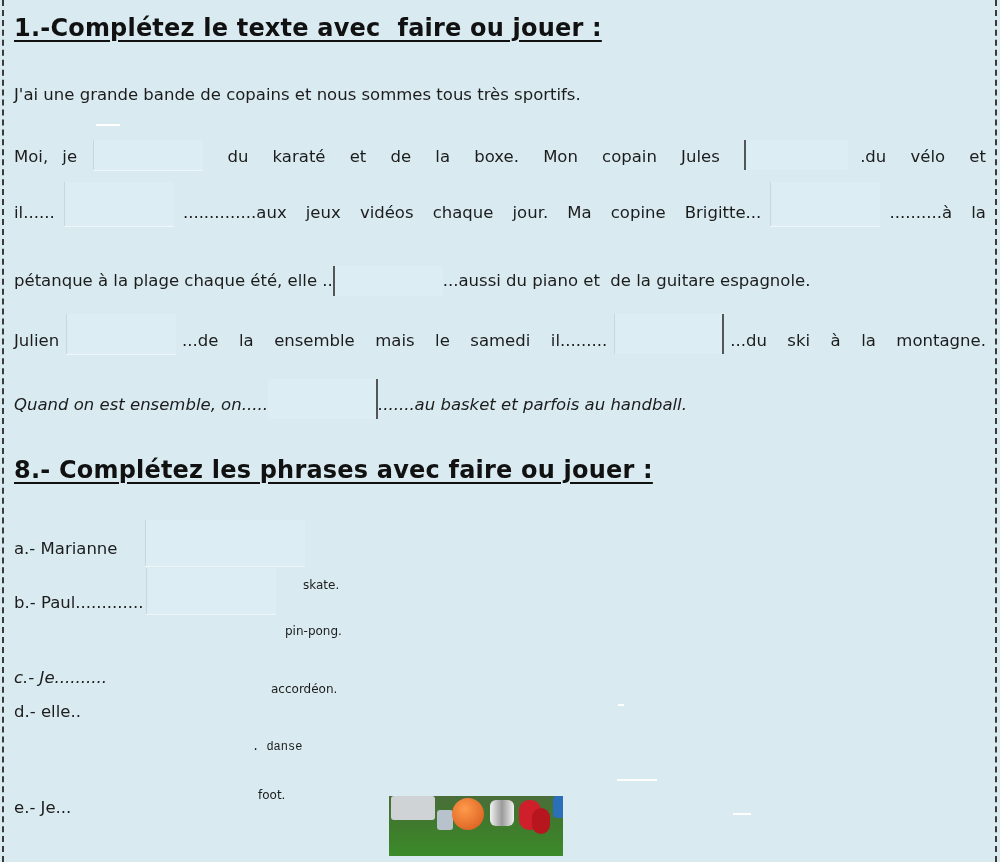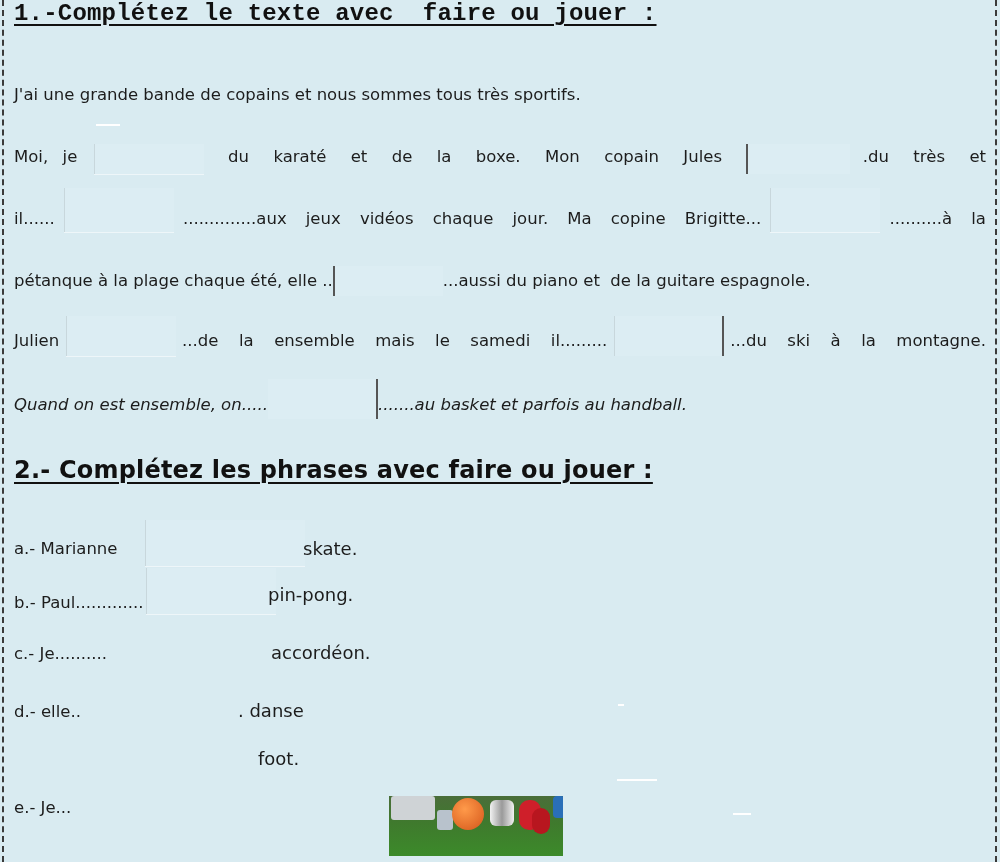--- a/index.html
+++ b/index.html
@@ -20,33 +20,33 @@
     position: absolute; left: 14px;
     font-size: 24px; font-weight: bold; color: #111;
     text-decoration: underline; text-decoration-thickness: 2px;
     text-underline-offset: 4px; letter-spacing: 0.2px;
     white-space: pre;
   }
   .line {
     position: absolute; left: 14px; right: 14px;
     font-size: 16.5px; white-space: nowrap; height: 26px; line-height: 26px;
   }
-  .justify { display: flex; justify-content: space-between; }
+  .justify { display: flex; justify-content: space-between; align-items: flex-end; }
   .seg { white-space: pre; }
   .blank {
     display: inline-block; vertical-align: middle;
     background: #dcedf3;
     box-shadow: inset 1px 0 0 #c8d7dc, 0 1px 0 #eef6f9;
   }
   .blank.dark { box-shadow: inset 2px 0 0 #555; }
   .item {
     position: absolute; left: 14px; font-size: 16.5px; white-space: pre; text-align: center;
   }
   .item-tail {
-    position: absolute; font-size: 18px; white-space: pre;
+    position: absolute; font-size: 12px; white-space: pre; margin-top: 40px;
   }
   .photo {
     position: absolute; left: 389px; top: 796px; width: 174px; height: 60px;
     background: linear-gradient(180deg, #4a6d3a 0%, #3f7a2d 45%, #3c8a2a 100%);
     overflow: hidden;
   }
   .photo .ball {
     position: absolute; left: 63px; top: 2px; width: 32px; height: 32px;
     border-radius: 50%; background: radial-gradient(circle at 40% 35%, #ff9a4a, #d4561a);
   }
@@ -75,44 +75,44 @@
     background: #2a6fb8; border-radius: 4px;
   }
   .white-mark { position: absolute; height: 2px; background: #ffffff; }
 </style>
 </head>
 <body>
 
 <div class="border-left"></div>
 <div class="border-right"></div>
 
-<div class="heading" style="top:0;font-family:Liberation Mono, monospace;">1.-Complétez le texte avec  faire ou jouer :</div>
+<div class="heading" style="top:14px;">1.-Complétez le texte avec  faire ou jouer :</div>
 
 <div class="line" style="top:82px;">J'ai une grande bande de copains et nous sommes tous très sportifs.</div>
 
 <div class="line justify" style="top:144px;">
   <span class="seg">Moi,</span>
   <span class="seg" style="margin-left:-10px;">je</span>
   <span class="blank" style="width:110px;height:30px;margin-left:-8px;"></span>
   <span class="seg">du</span>
   <span class="seg">karaté</span>
   <span class="seg">et</span>
   <span class="seg">de</span>
   <span class="seg">la</span>
   <span class="seg">boxe.</span>
   <span class="seg">Mon</span>
   <span class="seg">copain</span>
   <span class="seg">Jules</span>
   <span class="blank dark" style="width:104px;height:30px;"></span>
   <span class="seg" style="margin-left:-12px;">.du</span>
-  <span class="seg">très</span>
+  <span class="seg">vélo</span>
   <span class="seg">et</span>
 </div>
 
-<div class="line justify" style="top:206px;">
+<div class="line justify" style="top:200px;">
   <span class="seg">il......</span>
   <span class="blank" style="width:110px;height:44px;margin-left:-10px;margin-top:-18px;"></span>
   <span class="seg" style="margin-left:-10px;">..............aux</span>
   <span class="seg">jeux</span>
   <span class="seg">vidéos</span>
   <span class="seg">chaque</span>
   <span class="seg">jour.</span>
   <span class="seg">Ma</span>
   <span class="seg">copine</span>
   <span class="seg">Brigitte...</span>
@@ -140,35 +140,35 @@
   <span class="seg">ski</span>
   <span class="seg">à</span>
   <span class="seg">la</span>
   <span class="seg">montagne.</span>
 </div>
 
 <div class="line" style="top:392px;font-style:italic;">
   <span class="seg">Quand on est ensemble, on.....</span><span class="blank" style="width:110px;height:40px;margin-top:-14px;box-shadow: inset -2px 0 0 #555;"></span><span class="seg">.......au basket et parfois au handball.</span>
 </div>
 
-<div class="heading" style="top:456px;">2.- Complétez les phrases avec faire ou jouer :</div>
+<div class="heading" style="top:456px;">8.- Complétez les phrases avec faire ou jouer :</div>
 
 <div class="item" style="top:539px;">a.- Marianne</div>
 <div class="blank" style="position:absolute;left:145px;top:520px;width:160px;height:46px;"></div>
 <div class="item-tail" style="left:303px;top:538px;">skate.</div>
 
 <div class="item" style="top:593px;">b.- Paul.............</div>
 <div class="blank" style="position:absolute;left:146px;top:568px;width:130px;height:46px;"></div>
-<div class="item-tail" style="left:268px;top:584px;">pin-pong.</div>
+<div class="item-tail" style="left:285px;top:584px;">pin-pong.</div>
 
-<div class="item" style="top:644px;">c.- Je..........</div>
+<div class="item" style="top:668px;font-style:italic;">c.- Je..........</div>
 <div class="item-tail" style="left:271px;top:642px;">accordéon.</div>
 
 <div class="item" style="top:702px;">d.- elle..</div>
-<div class="item-tail" style="left:238px;top:700px;">. danse</div>
+<div class="item-tail" style="left:252px;top:700px;font-family:Liberation Mono, monospace;">. danse</div>
 
 <div class="item" style="top:798px;">e.- Je...</div>
 <div class="item-tail" style="left:258px;top:748px;">foot.</div>
 
 <div class="white-mark" style="left:96px;top:124px;width:24px;"></div>
 <div class="white-mark" style="left:618px;top:704px;width:6px;"></div>
 <div class="white-mark" style="left:617px;top:779px;width:40px;"></div>
 <div class="white-mark" style="left:733px;top:813px;width:18px;"></div>
 
 <div class="photo" title="sports equipment on grass: bags, basketball, sneakers, boxing gloves">

